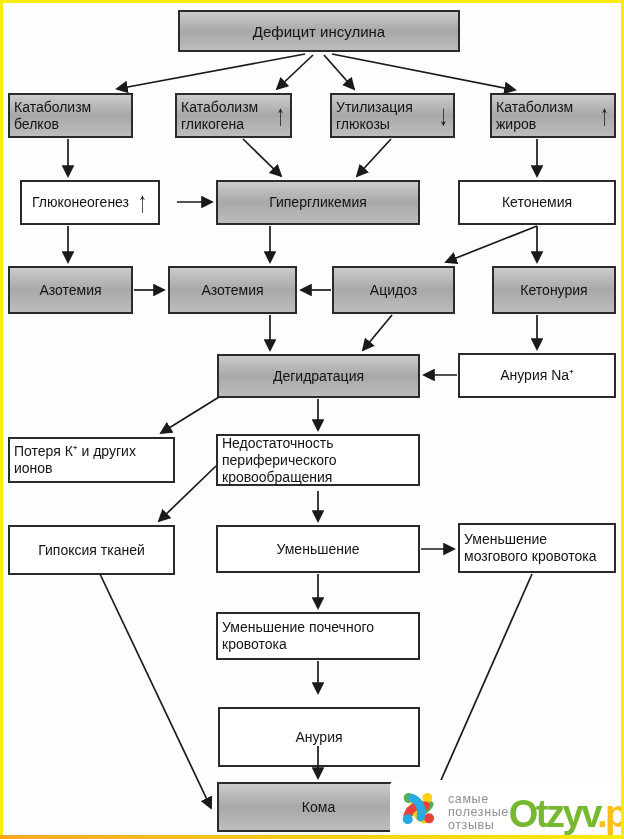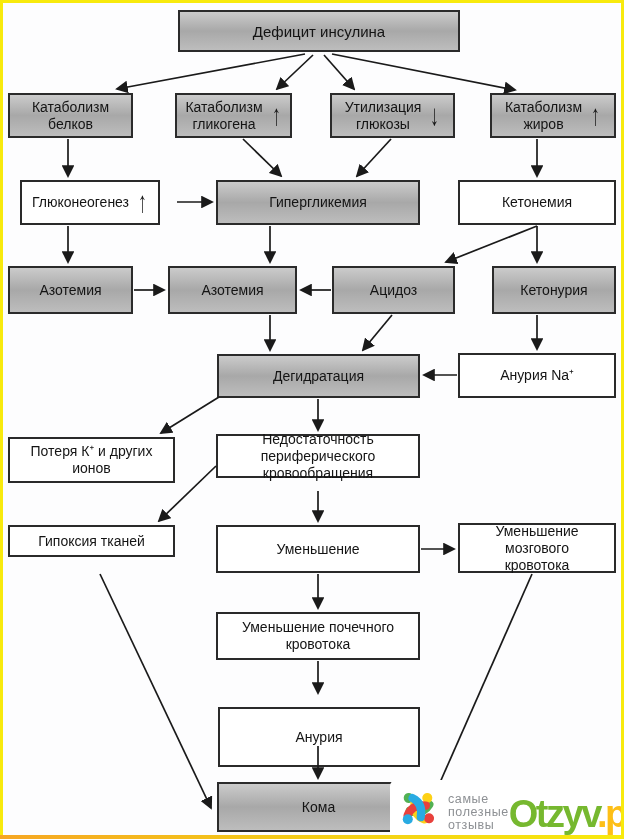--- a/index.html
+++ b/index.html
@@ -2,22 +2,22 @@
 <html><head>
 <meta charset="utf-8">
 <style>
   html,body{margin:0;padding:0;background:#ffffff;}
   .stage{position:relative;width:624px;height:839px;background:#fdfdfe;overflow:hidden;
          font-family:"Liberation Sans",sans-serif;color:#141414;}
   .frame{position:absolute;inset:0;border:3px solid #f8ea0d;pointer-events:none;z-index:60;}
   .frame-bottom{position:absolute;left:0;right:0;bottom:0;height:4px;z-index:61;
          background:linear-gradient(90deg,#f6a623 0%,#f3c918 45%,#f8ea0d 100%);pointer-events:none;}
   .node{position:absolute;display:flex;align-items:center;justify-content:center;
-        text-align:center;font-size:14px;line-height:17px;box-sizing:border-box;
-        padding:2px 18px;z-index:10;}
+        font-size:14px;line-height:17px;box-sizing:border-box;
+        padding:2px 4px;z-index:10;}
   .node.gray{background:linear-gradient(180deg,#cbcbcb 0%,#a8a8a8 50%,#bdbdbd 100%);
         border:2px solid #2b2b2b;}
   .node.white{background:#ffffff;border:2px solid #2a2a2a;}
   .node .lbl{display:inline-block;}
   .node .trend{font-size:22px;line-height:14px;margin-left:8px;
         transform:scaleY(1.35) scaleX(0.8);display:inline-block;font-weight:400;}
   .node.title{font-size:15px;}
   svg.connectors{position:absolute;left:0;top:0;z-index:20;pointer-events:none;}
   svg.connectors line{stroke:#1a1a1a;stroke-width:1.7;}
   .watermark{position:absolute;left:390px;top:780px;width:231px;height:56px;
@@ -81,25 +81,25 @@
   <div class="node gray" style="left:217px;top:354px;width:203px;height:44px">
     <span class="lbl">Дегидратация</span>
   </div>
   <div class="node white" style="left:458px;top:353px;width:158px;height:45px">
     <span class="lbl">Анурия Na⁺</span>
   </div>
 
   <div class="node white" style="left:8px;top:437px;width:167px;height:46px">
     <span class="lbl">Потеря К⁺ и других ионов</span>
   </div>
-  <div class="node white" style="left:216px;top:434px;width:204px;height:44px">
+  <div class="node white" style="left:216px;top:434px;width:204px;height:52px">
     <span class="lbl">Недостаточность периферического кровообращения</span>
   </div>
 
-  <div class="node white" style="left:8px;top:525px;width:167px;height:32px">
+  <div class="node white" style="left:8px;top:525px;width:167px;height:50px">
     <span class="lbl">Гипоксия тканей</span>
   </div>
   <div class="node white" style="left:216px;top:525px;width:204px;height:48px">
     <span class="lbl">Уменьшение</span>
   </div>
   <div class="node white" style="left:458px;top:523px;width:158px;height:50px">
     <span class="lbl">Уменьшение мозгового кровотока</span>
   </div>
 
   <div class="node white" style="left:216px;top:612px;width:204px;height:48px">

